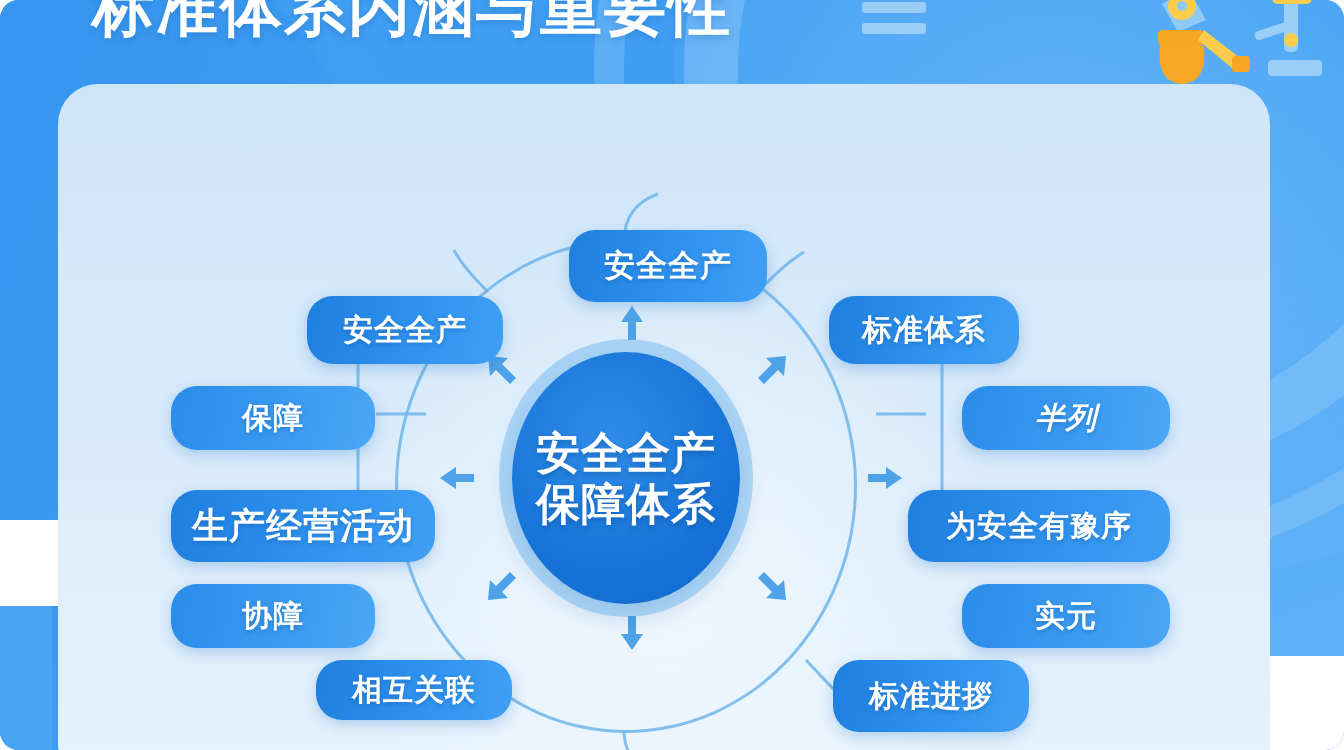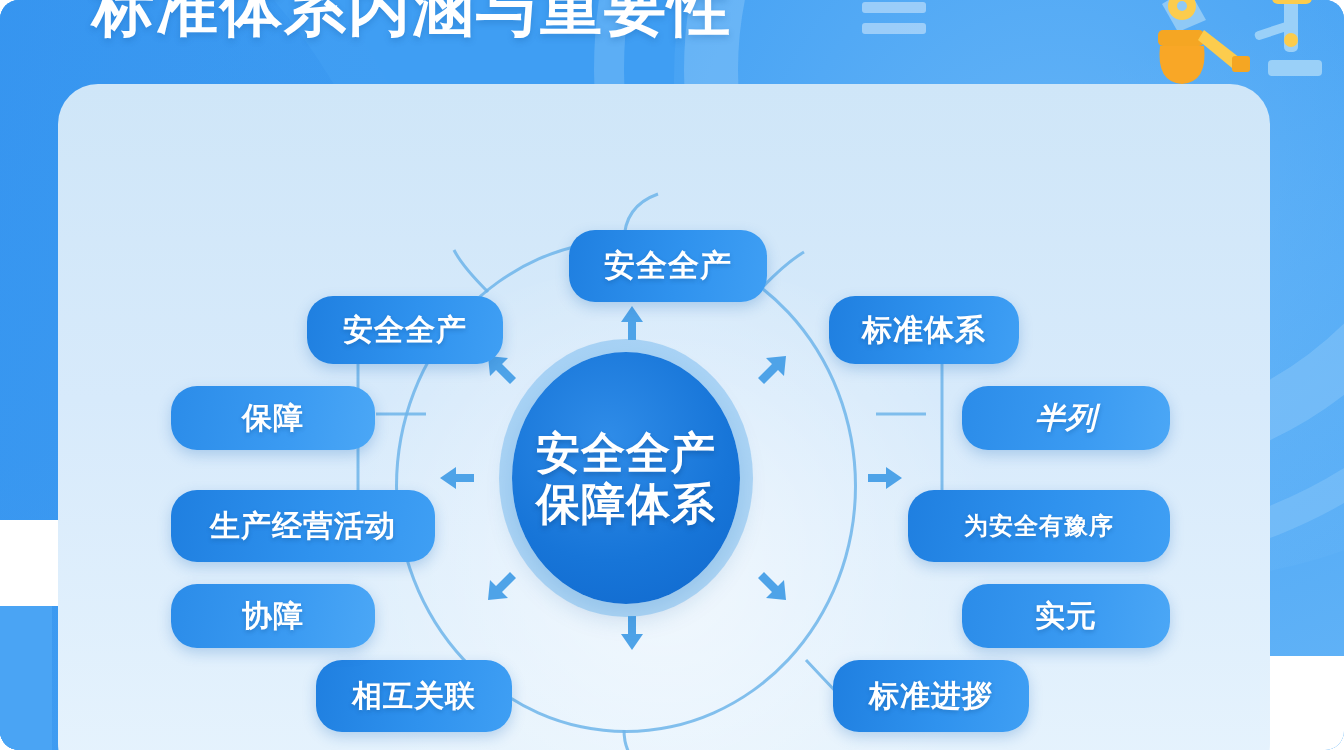--- a/index.html
+++ b/index.html
@@ -317,41 +317,41 @@
     </div>
 
     <div class="pill" style="left:771px; top:212px; width:190px; height:68px; font-size:30px;">
       <span>标准体系</span>
     </div>
 
     <div class="pill alt" style="left:904px; top:302px; width:208px; height:64px; font-size:30px;font-style:italic;">
       <span>半列</span>
     </div>
 
-    <div class="pill" style="left:850px; top:406px; width:262px; height:72px; font-size:24px;">
+    <div class="pill" style="left:850px; top:406px; width:262px; height:72px; font-size:30px;">
       <span>为安全有豫序</span>
     </div>
 
     <div class="pill alt" style="left:904px; top:500px; width:208px; height:64px; font-size:30px;font-family:Liberation Mono, monospace;">
       <span>实元</span>
     </div>
 
     <div class="pill" style="left:775px; top:576px; width:196px; height:72px; font-size:30px;text-align:center;">
       <span>标准进拶</span>
     </div>
 
-    <div class="pill" style="left:258px; top:576px; width:196px; height:72px; font-size:30px;">
+    <div class="pill" style="left:258px; top:576px; width:196px; height:60px; font-size:30px;">
       <span>相互关联</span>
     </div>
 
     <div class="pill alt" style="left:113px; top:500px; width:204px; height:64px; font-size:30px;">
       <span>协障</span>
     </div>
 
-    <div class="pill" style="left:113px; top:406px; width:264px; height:72px; font-size:30px;">
+    <div class="pill" style="left:113px; top:406px; width:264px; height:72px; font-size:36px;">
       <span>生产经营活动</span>
     </div>
 
     <div class="pill alt" style="left:113px; top:302px; width:204px; height:64px; font-size:30px;">
       <span>保障</span>
     </div>
 
     <div class="pill" style="left:249px; top:212px; width:196px; height:68px; font-size:30px;">
       <span>安全全产</span>
     </div>

